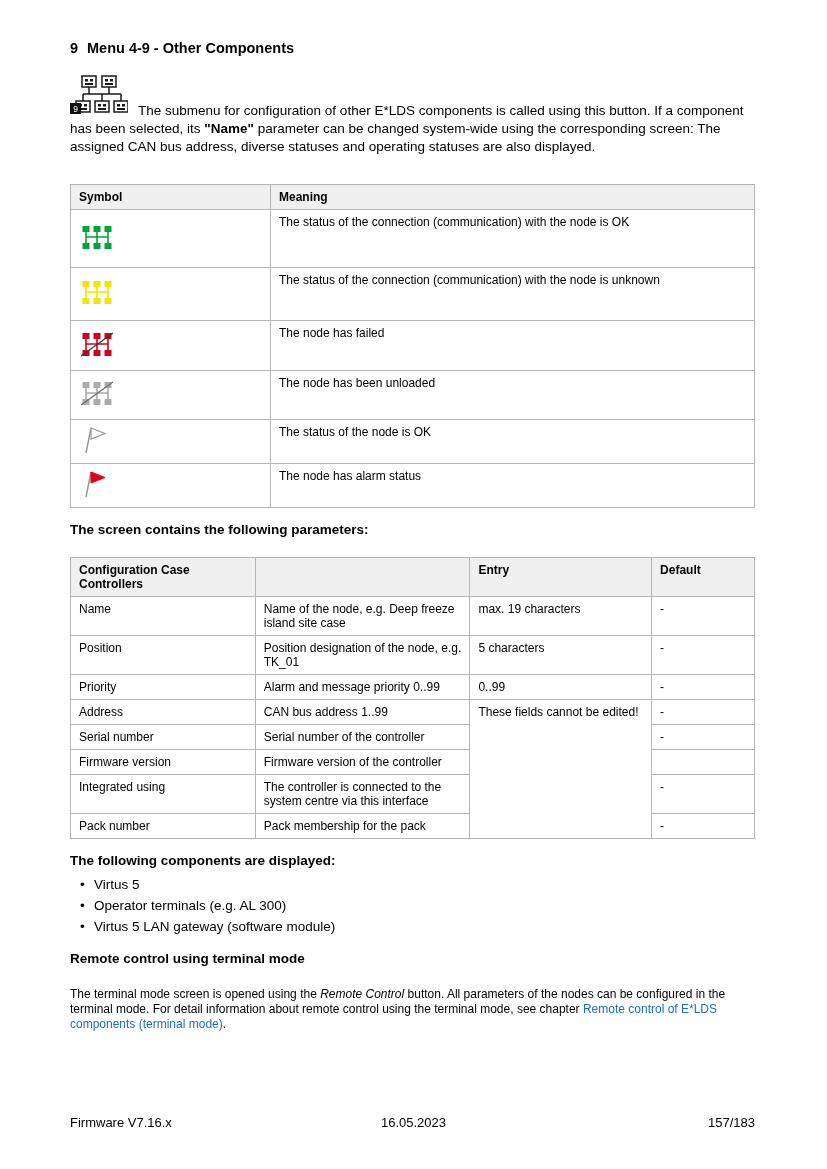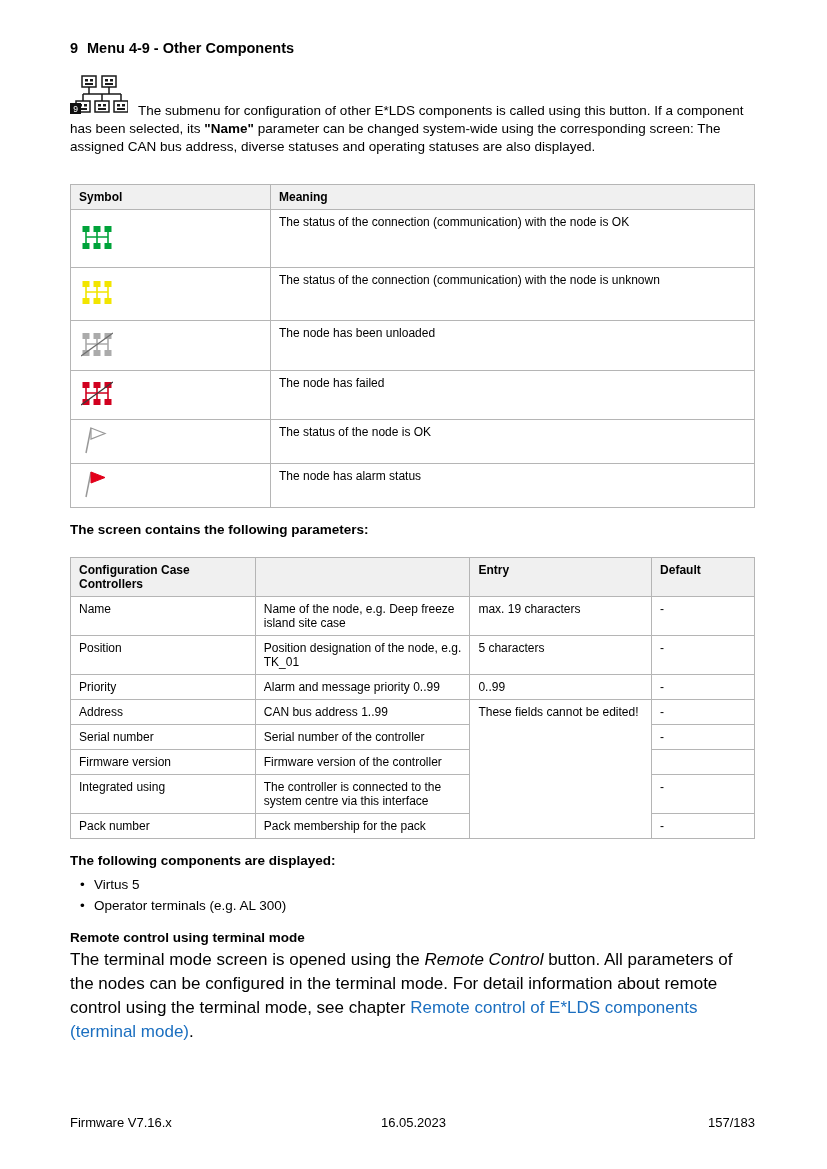--- a/index.html
+++ b/index.html
@@ -55,21 +55,21 @@
   #param-table { margin-top: 20px; }
   #param-table col.p1 { width: 185px; }
   #param-table col.p2 { width: 215px; }
   #param-table col.p3 { width: 182px; }
   #param-table col.p4 { width: 103px; }
 
   ul.components { list-style: none; margin-top: 6px; font-size: 13.5px; }
   ul.components li { position: relative; padding-left: 24px; line-height: 21px; }
   ul.components li::before { content: "\2022"; position: absolute; left: 10px; }
 
-  p.remote-text { margin-top: 3px; font-size: 17px; line-height: 24px; }
+  p.remote-text { margin-top: 21px; font-size: 12px; line-height: 15px; }
   .italic { font-style: italic; }
   .remote-link { color: #1b6fc0; cursor: pointer; text-decoration: none; }
 
   .footer { position: absolute; left: 0; top: 1115px; width: 100%; font-size: 13px; }
   .footer .f-center { position: absolute; left: 0; width: 100%; text-align: center; }
   .footer .f-left { position: absolute; left: 70px; }
   .footer .f-right { position: absolute; right: 72px; }
 </style>
 </head>
 <body>
@@ -149,50 +149,50 @@
                 <rect x="12.5" y="18" width="7" height="6" fill="currentColor"></rect>
                 <rect x="23.5" y="18" width="7" height="6" fill="currentColor"></rect>
             </g>
           </svg>
         </td>
         <td>The status of the connection (communication) with the node is unknown</td>
       </tr>
       <tr>
         <td class="sym">
           <svg width="32" height="25" viewBox="0 0 32 25">
+            <g color="#d1001f">
+              <path d="M5 7V12 M16 7V12 M27 7V12 M5 12H27 M5 12V18 M16 12V18 M27 12V18" stroke="currentColor" stroke-width="1.6" fill="none"></path>
+              <rect x="1.5" y="1" width="7" height="6" fill="currentColor"></rect>
+                <rect x="12.5" y="1" width="7" height="6" fill="currentColor"></rect>
+                <rect x="23.5" y="1" width="7" height="6" fill="currentColor"></rect>
+              <rect x="1.5" y="18" width="7" height="6" fill="currentColor"></rect>
+                <rect x="12.5" y="18" width="7" height="6" fill="currentColor"></rect>
+                <rect x="23.5" y="18" width="7" height="6" fill="currentColor"></rect>
+            </g>
+            <line x1="0" y1="24" x2="32" y2="1" stroke="#3a3a3a" stroke-width="1.4"></line>
+          </svg>
+        </td>
+        <td>The node has failed</td>
+      </tr>
+      <tr>
+        <td class="sym">
+          <svg width="32" height="25" viewBox="0 0 32 25">
             <g color="#ababab">
               <path d="M5 7V12 M16 7V12 M27 7V12 M5 12H27 M5 12V18 M16 12V18 M27 12V18" stroke="currentColor" stroke-width="1.6" fill="none"></path>
               <rect x="1.5" y="1" width="7" height="6" fill="currentColor"></rect>
                 <rect x="12.5" y="1" width="7" height="6" fill="currentColor"></rect>
                 <rect x="23.5" y="1" width="7" height="6" fill="currentColor"></rect>
               <rect x="1.5" y="18" width="7" height="6" fill="currentColor"></rect>
                 <rect x="12.5" y="18" width="7" height="6" fill="currentColor"></rect>
                 <rect x="23.5" y="18" width="7" height="6" fill="currentColor"></rect>
             </g>
             <line x1="0" y1="24" x2="32" y2="1" stroke="#6e6e6e" stroke-width="1.4"></line>
           </svg>
         </td>
         <td>The node has been unloaded</td>
-      </tr>
-      <tr>
-        <td class="sym">
-          <svg width="32" height="25" viewBox="0 0 32 25">
-            <g color="#d1001f">
-              <path d="M5 7V12 M16 7V12 M27 7V12 M5 12H27 M5 12V18 M16 12V18 M27 12V18" stroke="currentColor" stroke-width="1.6" fill="none"></path>
-              <rect x="1.5" y="1" width="7" height="6" fill="currentColor"></rect>
-                <rect x="12.5" y="1" width="7" height="6" fill="currentColor"></rect>
-                <rect x="23.5" y="1" width="7" height="6" fill="currentColor"></rect>
-              <rect x="1.5" y="18" width="7" height="6" fill="currentColor"></rect>
-                <rect x="12.5" y="18" width="7" height="6" fill="currentColor"></rect>
-                <rect x="23.5" y="18" width="7" height="6" fill="currentColor"></rect>
-            </g>
-            <line x1="0" y1="24" x2="32" y2="1" stroke="#3a3a3a" stroke-width="1.4"></line>
-          </svg>
-        </td>
-        <td>The node has failed</td>
       </tr>
       <tr>
         <td class="sym">
           <svg width="26" height="30" viewBox="0 0 26 30">
             <g color="#ffffff">
               <line x1="5" y1="28" x2="10" y2="3" stroke="#999999" stroke-width="1.5"></line>
               <polygon points="10,3 24,8.5 10,14" fill="currentColor" stroke="#999999" stroke-width="1.2"></polygon>
             </g>
           </svg>
         </td>
@@ -274,20 +274,21 @@
         <td>Pack membership for the pack</td>
         <td>-</td>
       </tr>
     </tbody>
   </table>
 
   <div class="sub-heading">The following components are displayed:</div>
   <ul class="components">
     <li>Virtus 5</li>
     <li>Operator terminals (e.g. AL 300)</li>
+    <li>Virtus 5 LAN gateway (software module)</li>
   </ul>
 
   <div class="sub-heading">Remote control using terminal mode</div>
   <p class="remote-text"><span>The terminal mode screen is opened using the </span><span class="italic">Remote Control</span><span> button. All parameters of the nodes can be configured in the terminal mode. For detail information about remote control using the terminal mode, see chapter </span><a href="#" class="remote-link">Remote control of E*LDS components (terminal mode)</a><span>.</span></p>
 
 </div>
 
 <div class="footer">
   <span class="f-center">16.05.2023</span>
   <span class="f-left">Firmware V7.16.x</span>

